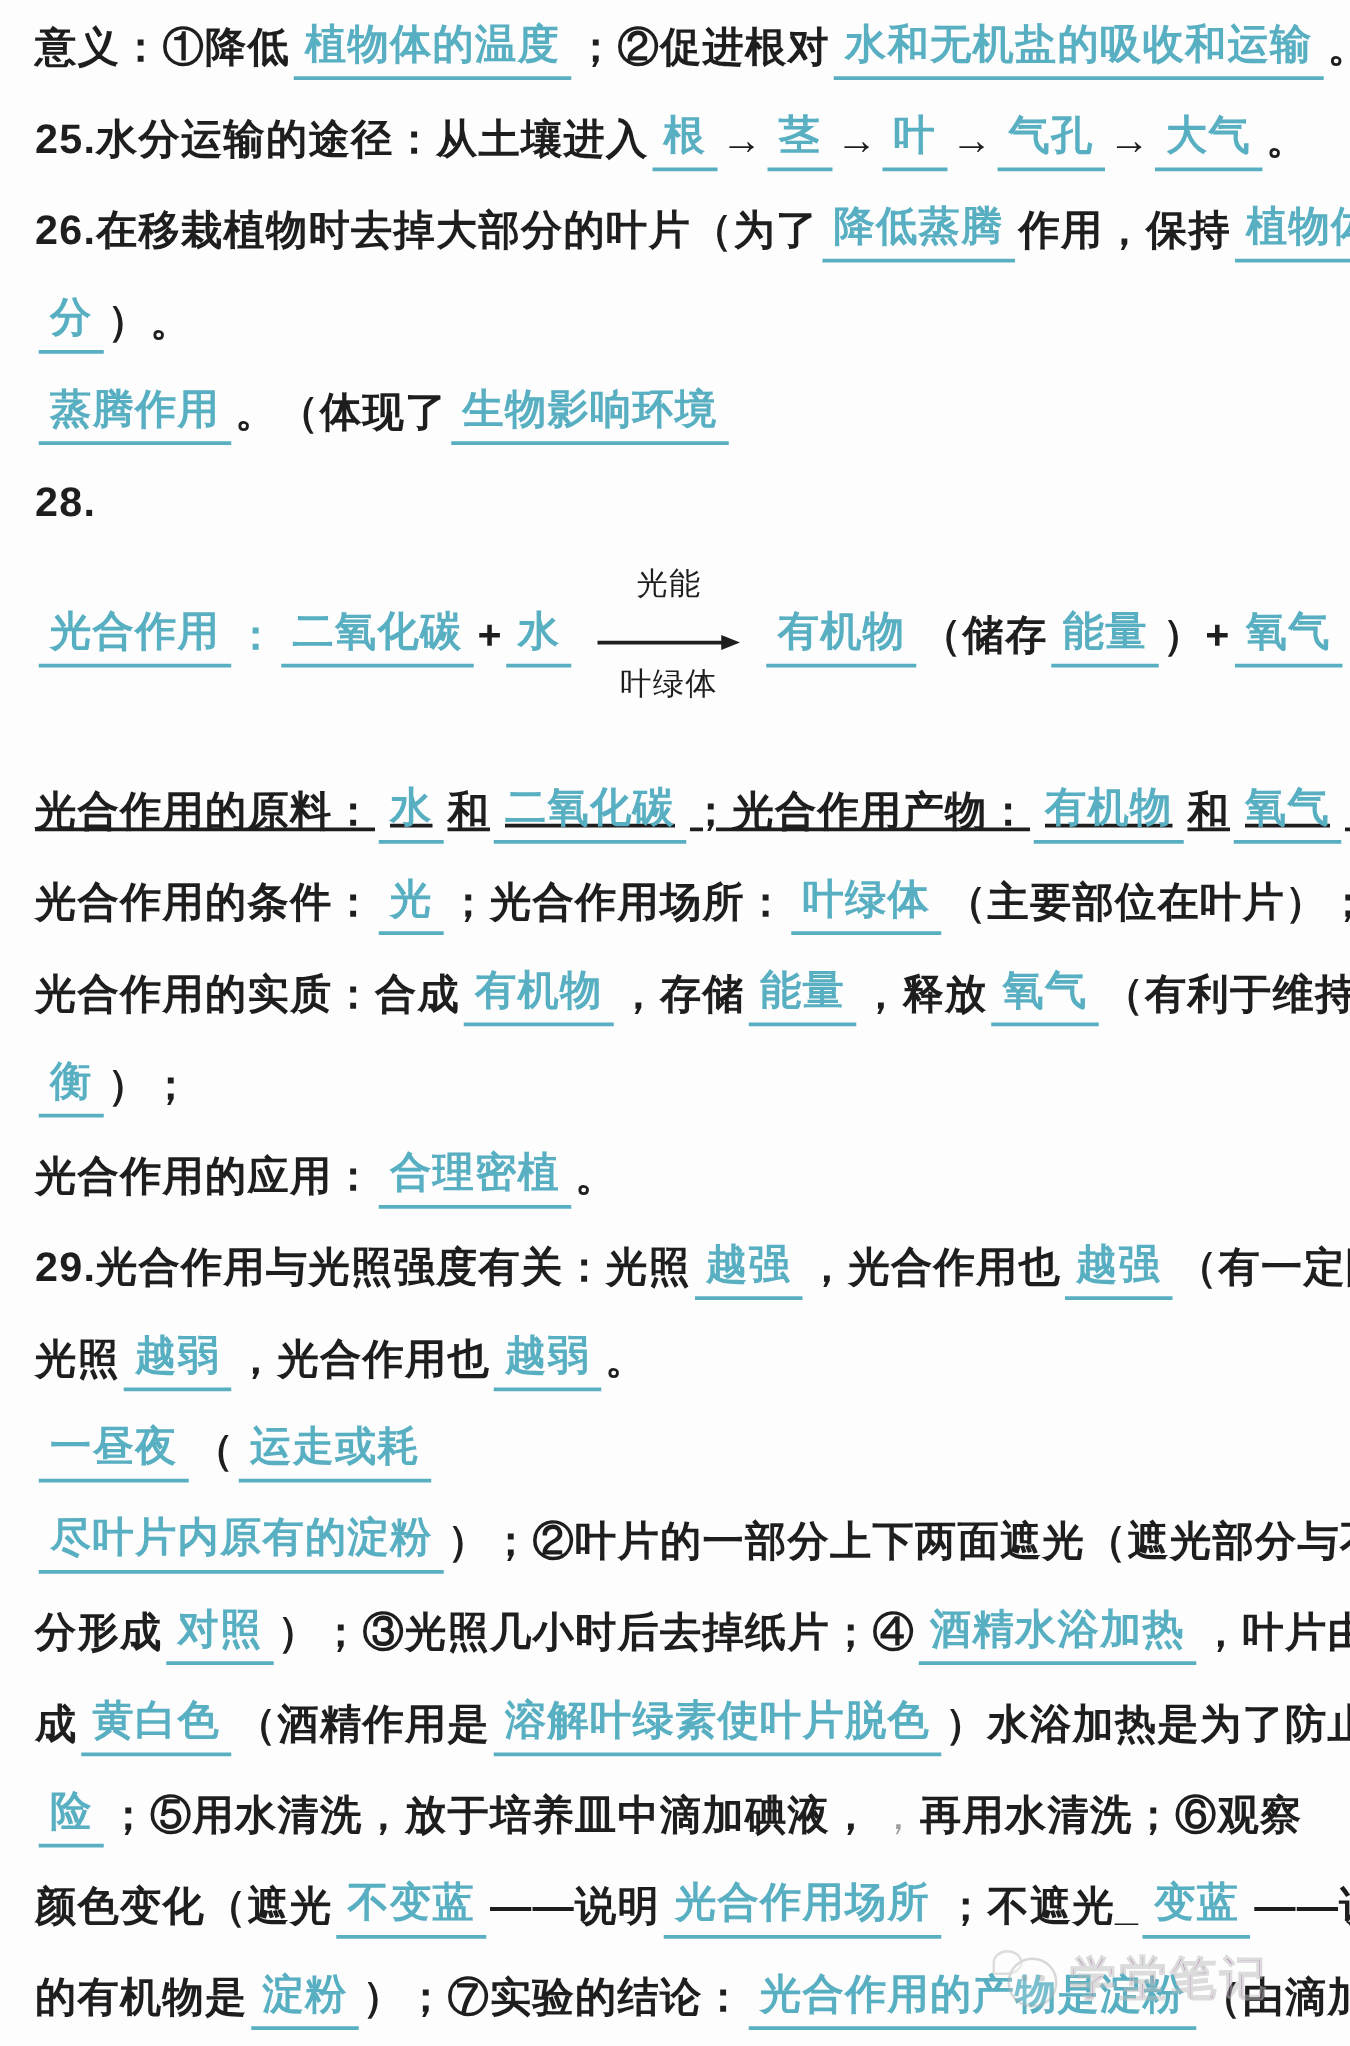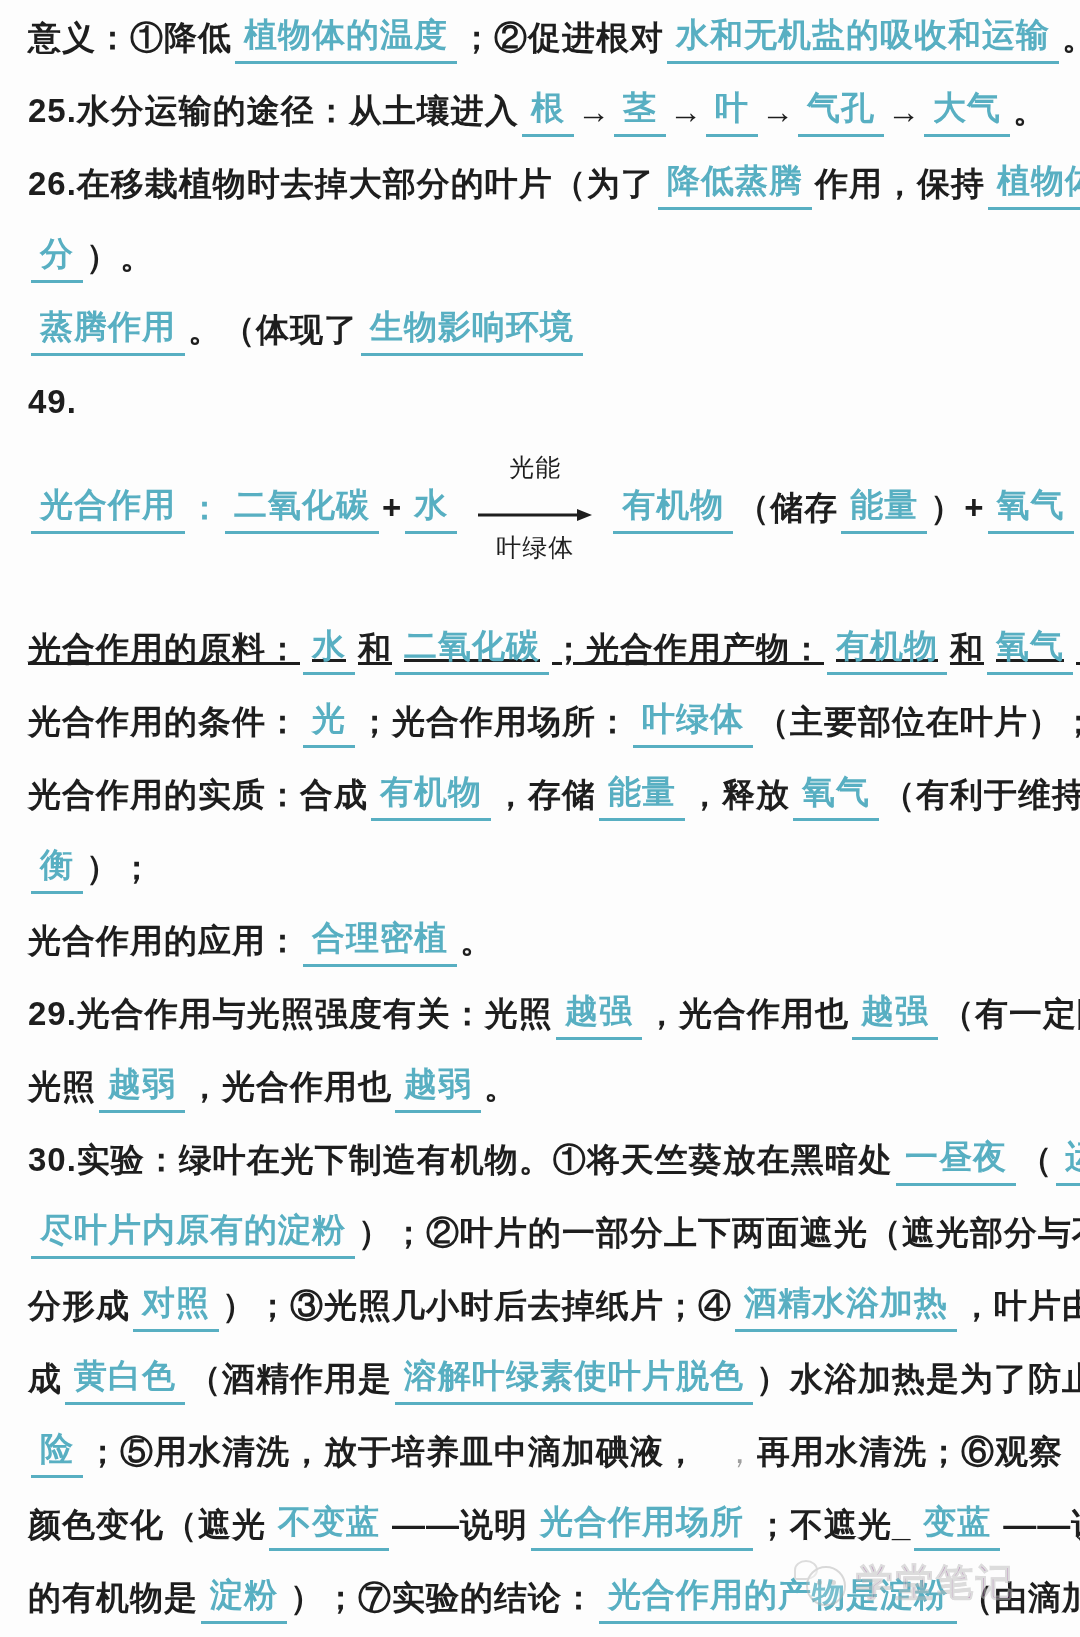--- a/index.html
+++ b/index.html
@@ -5,21 +5,21 @@
   html,body{margin:0;padding:0;}
   body{
     width:1080px;height:1637px;
     background:#fdfdfd;
     overflow:hidden;
     position:relative;
     font-family:"Liberation Sans", sans-serif;
     color:#1e1e1e;
   }
   .doc{
-    padding:2px 17px 0 28px;
+    padding:2px 38px 0 28px;
   }
   .line{
     min-height:73px;
     display:flex;
     align-items:center;
     white-space:nowrap;
     font-size:33px;
     font-weight:600;
     letter-spacing:1px;
   }
@@ -115,21 +115,21 @@
     <div class="line">
       <span class="seg-blank">分</span>
       <span class="seg-text">）。</span>
     </div>
     <div class="line">
       <span class="seg-blank">蒸腾作用</span>
       <span class="seg-text">。（体现了</span>
       <span class="seg-blank">生物影响环境</span>
     </div>
     <div class="line num28">
-      <span class="seg-text">49.</span>
+      <span class="seg-text">28.</span>
     </div>
     <div class="line equation">
       <span class="seg-blank">光合作用</span>
       <span class="seg-teal">：</span>
       <span class="seg-blank">二氧化碳</span>
       <span class="seg-text">+</span>
       <span class="seg-blank">水</span>
       <span class="rxn">
         <span class="rxn-top">光能</span>
         <span class="rxn-mid"><svg width="118" height="16" viewBox="0 0 118 16">
@@ -188,21 +188,20 @@
       <span class="seg-text">（有一定限度）；</span>
     </div>
     <div class="line">
       <span class="seg-text">光照</span>
       <span class="seg-blank">越弱</span>
       <span class="seg-text">，光合作用也</span>
       <span class="seg-blank">越弱</span>
       <span class="seg-text">。</span>
     </div>
     <div class="line">
-      <span class="seg-text">30.实验：绿叶在光下制造有机物。①将天竺葵放在黑暗处</span>
       <span class="seg-blank">一昼夜</span>
       <span class="seg-text">（</span>
       <span class="seg-blank">运走或耗</span>
     </div>
     <div class="line">
       <span class="seg-blank">尽叶片内原有的淀粉</span>
       <span class="seg-text">）；②叶片的一部分上下两面遮光（遮光部分与不遮光部</span>
     </div>
     <div class="line">
       <span class="seg-text">分形成</span>

